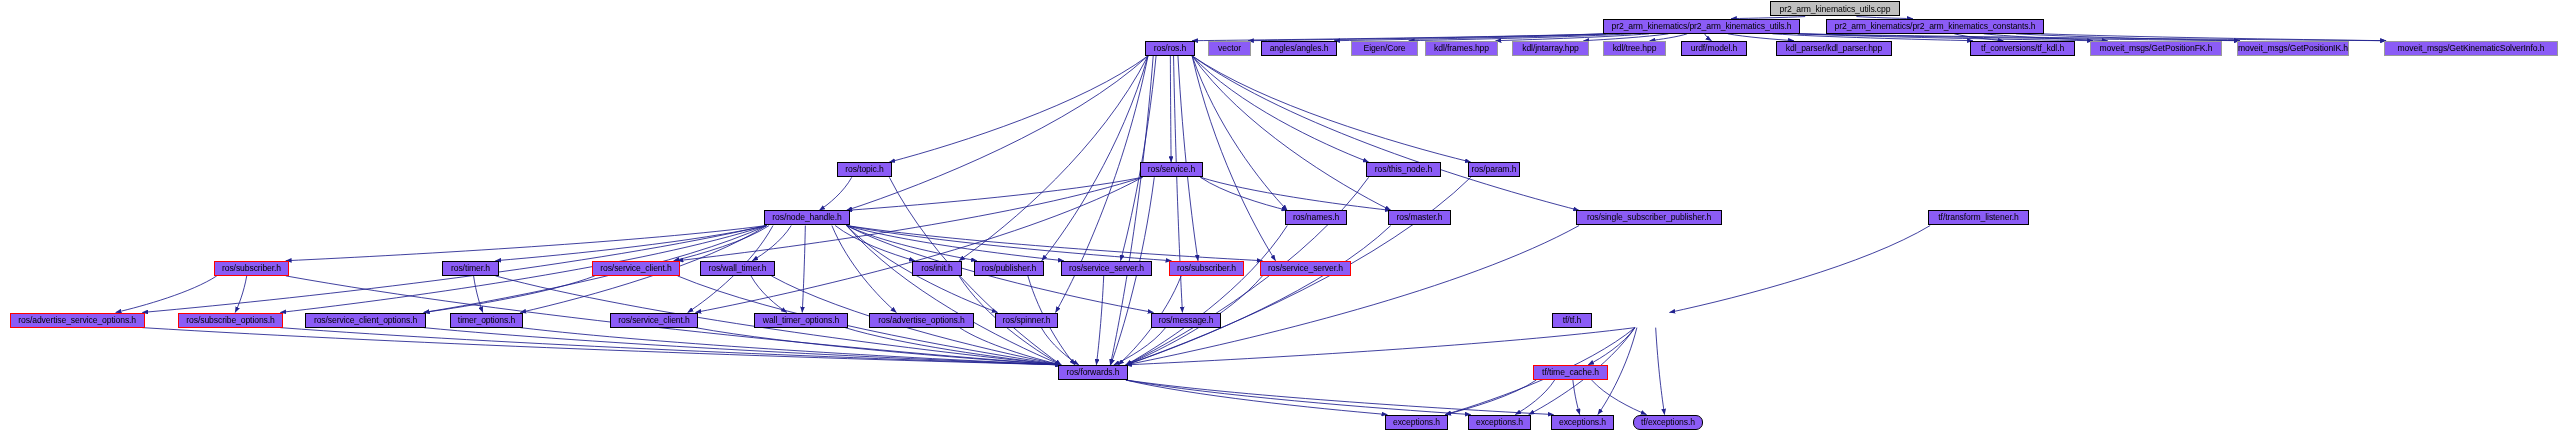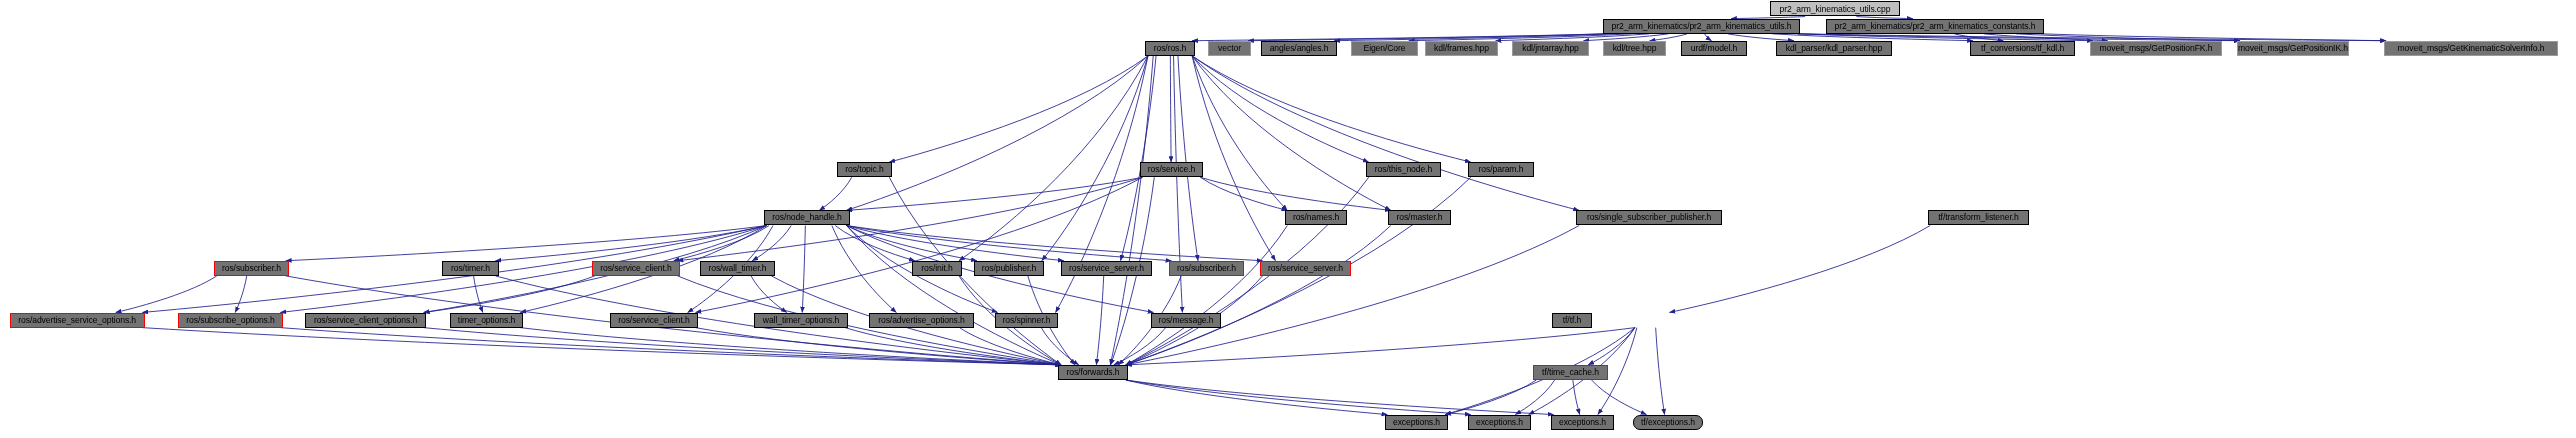--- a/index.html
+++ b/index.html
@@ -27,21 +27,21 @@
     position: absolute;
     box-sizing: border-box;
     display: flex;
     align-items: center;
     justify-content: center;
     height: 15px;
     font-size: 8.6px;
     line-height: 1;
     color: #000000;
     white-space: nowrap;
-    background: #737373;
+    background: #8b5cf6;
     border: 0.7px solid #808080;
     letter-spacing: -0.1px;
   }
   .node.root {
     background: #bfbfbf;
     border: 0.7px solid #000000;
   }
   .node.solid {
     border: 0.7px solid #000000;
   }
@@ -220,21 +220,21 @@
       </div>
       <div class="node solid" style="left: 837px; top: 162px; width: 55px;">
         <span>ros/topic.h</span>
       </div>
       <div class="node solid" style="left: 1140px; top: 162px; width: 63px;">
         <span>ros/service.h</span>
       </div>
       <div class="node solid" style="left: 1366px; top: 162px; width: 75px;">
         <span>ros/this_node.h</span>
       </div>
-      <div class="node solid" style="left: 1468px; top: 162px; width: 66px;">
+      <div class="node solid" style="left: 1468px; top: 162px; width: 52px;">
         <span>ros/param.h</span>
       </div>
       <div class="node solid" style="left: 764px; top: 210px; width: 86px;">
         <span>ros/node_handle.h</span>
       </div>
       <div class="node solid" style="left: 1285px; top: 210px; width: 62px;">
         <span>ros/names.h</span>
       </div>
       <div class="node solid" style="left: 1388px; top: 210px; width: 63px;">
         <span>ros/master.h</span>

